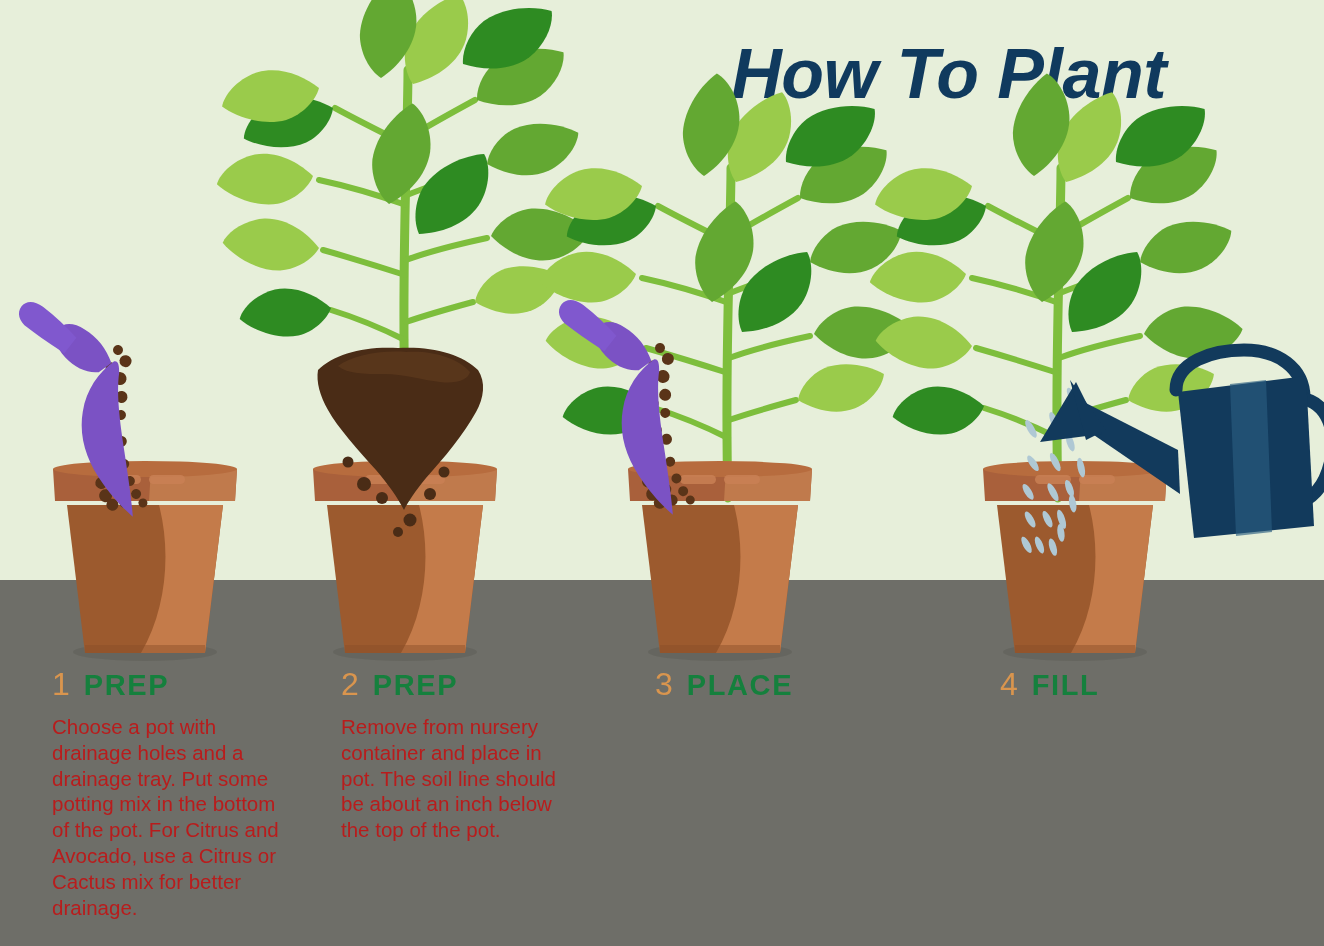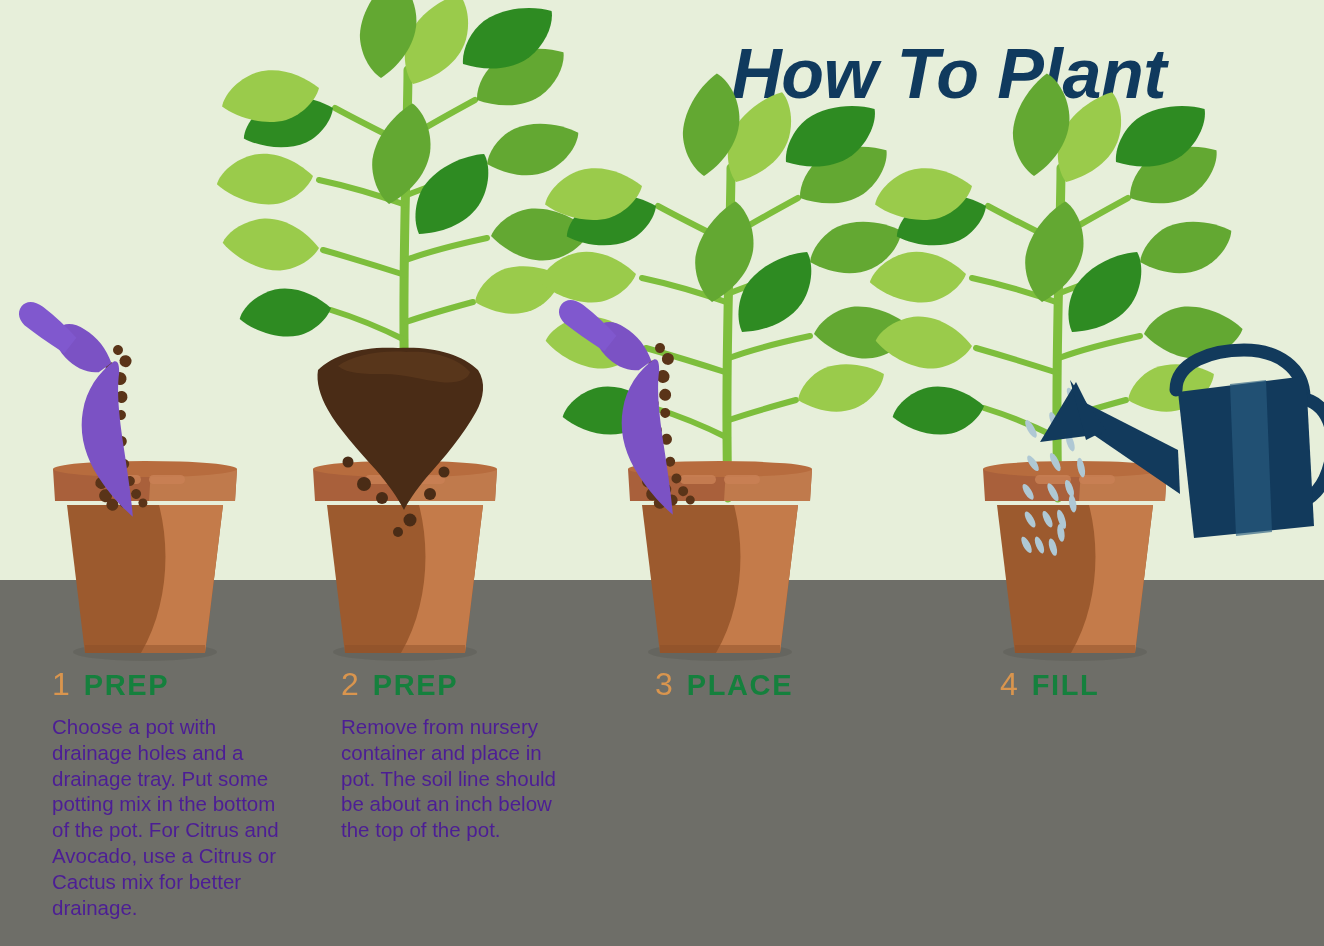--- a/index.html
+++ b/index.html
@@ -63,21 +63,21 @@
   .step-label {
     font-size: 29px;
     font-weight: bold;
     color: #15803d;
     letter-spacing: 1.6px;
     line-height: 1;
   }
   .step-body {
     font-size: 20.5px;
     line-height: 1.26;
-    color: #4c1d95;
+    color: #b91c1c;
   }
   .col1 { left: 52px; width: 245px; }
   .col2 { left: 341px; width: 230px; }
   .col3 { left: 655px; width: 232px; }
   .col4 { left: 1000px; width: 225px; }
 </style>
 </head>
 <body>
 
 <div id="infographic">

